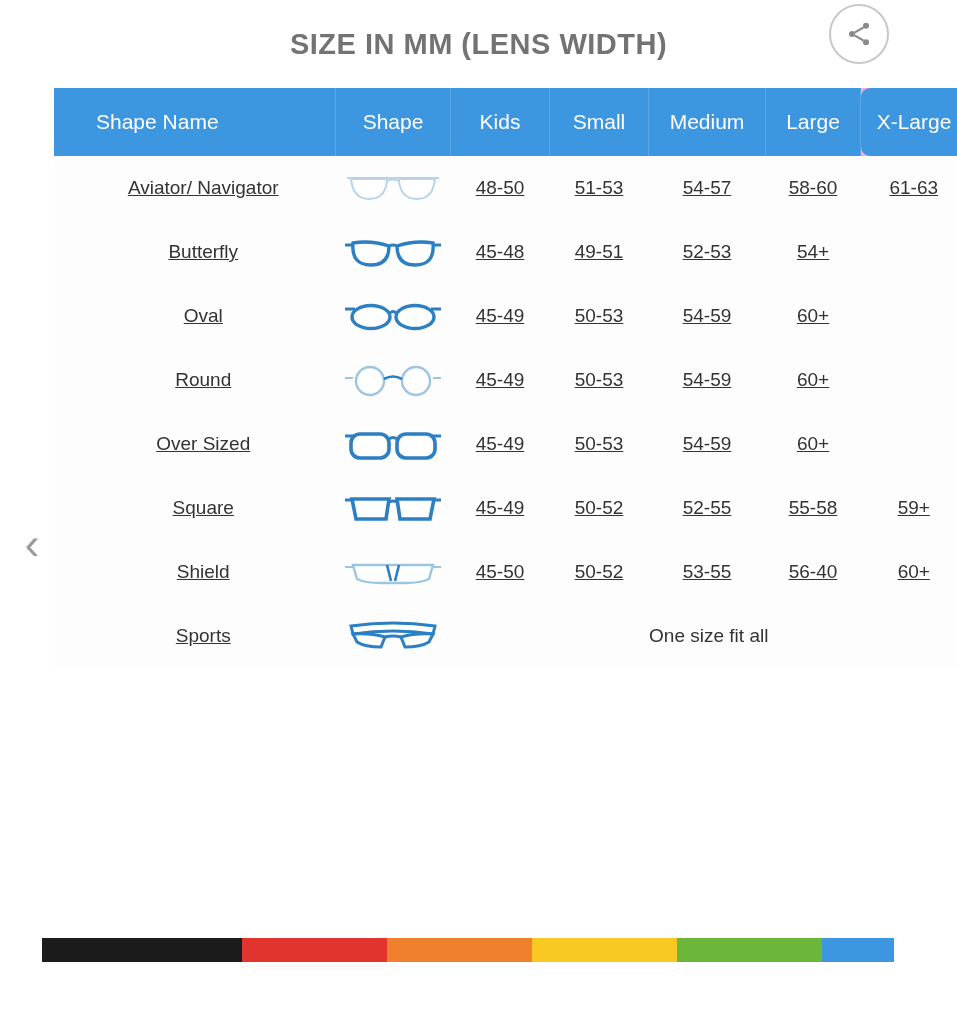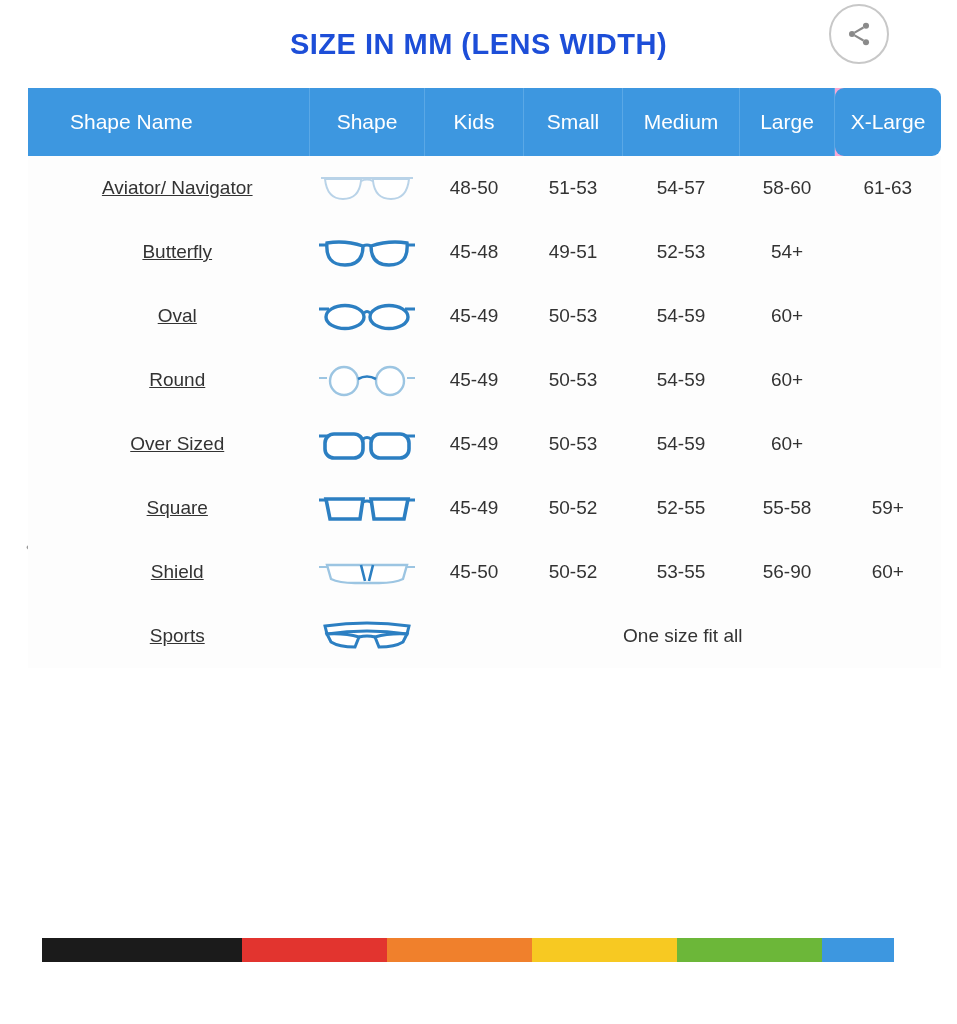--- a/index.html
+++ b/index.html
@@ -24,21 +24,21 @@
   .title-bar {
     position: relative;
     height: 88px;
     display: flex;
     align-items: center;
     justify-content: center;
   }
   .title {
     font-size: 29px;
     font-weight: bold;
-    color: #1d4ed8;
+    color: #737373;
     letter-spacing: 0.5px;
     text-align: center;
     font-family: "Liberation Sans", sans-serif;
   }
   .share-btn {
     position: absolute;
     right: 68px;
     top: 4px;
     width: 60px;
     height: 60px;
@@ -47,21 +47,21 @@
     background: #ffffff;
     display: flex;
     align-items: center;
     justify-content: center;
     box-sizing: border-box;
     cursor: pointer;
   }
   
   .card {
     position: absolute;
-    left: 28px;
+    left: 54px;
     top: 88px;
     width: 852px;
     background: #f9a8d4;
   }
   table.size-table {
     border-collapse: collapse;
     width: 852px;
     table-layout: fixed;
   }
   table.size-table thead th {
@@ -87,21 +87,21 @@
   td.name-cell {
     text-align: left;
     padding-left: 18px;
     color: #3c3c3c;
     font-size: 20px;
     text-decoration: underline;
   }
   td.glyph-cell {
     padding: 0;
   }
-  td.size-cell { color: #3c3c3c; }
+  td.size-cell { color: #3c3c3c; text-decoration: underline; }
   td.onesize-cell {
     text-align: center;
     color: #3c3c3c;
     font-size: 20px;
   }
   .glyph-wrap {
     display: flex;
     align-items: center;
     justify-content: center;
     height: 56px;
@@ -297,21 +297,21 @@
               <svg width="104" height="40" viewBox="0 0 104 40">
                 <path d="M4 15 H14 M90 15 H100" stroke="#9cc5e2" stroke-width="2" fill="none"></path>
                 <path d="M12 13 H92 L88 27 Q80 31 64 31 L40 31 Q24 31 16 27 Z" fill="#ffffff" stroke="#9cc5e2" stroke-width="2.4"></path>
                 <path d="M46 13 L50 29 M58 13 L54 29" stroke="#2c7fc2" stroke-width="2.6" fill="none"></path>
               </svg>
             </div>
           </td>
           <td class="size-cell">45-50</td>
           <td class="size-cell">50-52</td>
           <td class="size-cell">53-55</td>
-          <td class="size-cell">56-90</td>
+          <td class="size-cell">56-40</td>
           <td class="size-cell">60+</td>
         </tr>
 
         <tr>
           <td class="name-cell">Sports</td>
           <td class="glyph-cell">
             <div class="glyph-wrap">
               <svg width="104" height="40" viewBox="0 0 104 40">
                 <path d="M10 10 Q52 4 94 10 L92 18 Q52 12 12 18 Z" fill="#ffffff" stroke="#2c7fc2" stroke-width="3"></path>
                 <path d="M12 18 Q30 17 44 21 L40 31 Q24 31 16 26 Z" fill="#ffffff" stroke="#2c7fc2" stroke-width="3"></path>

